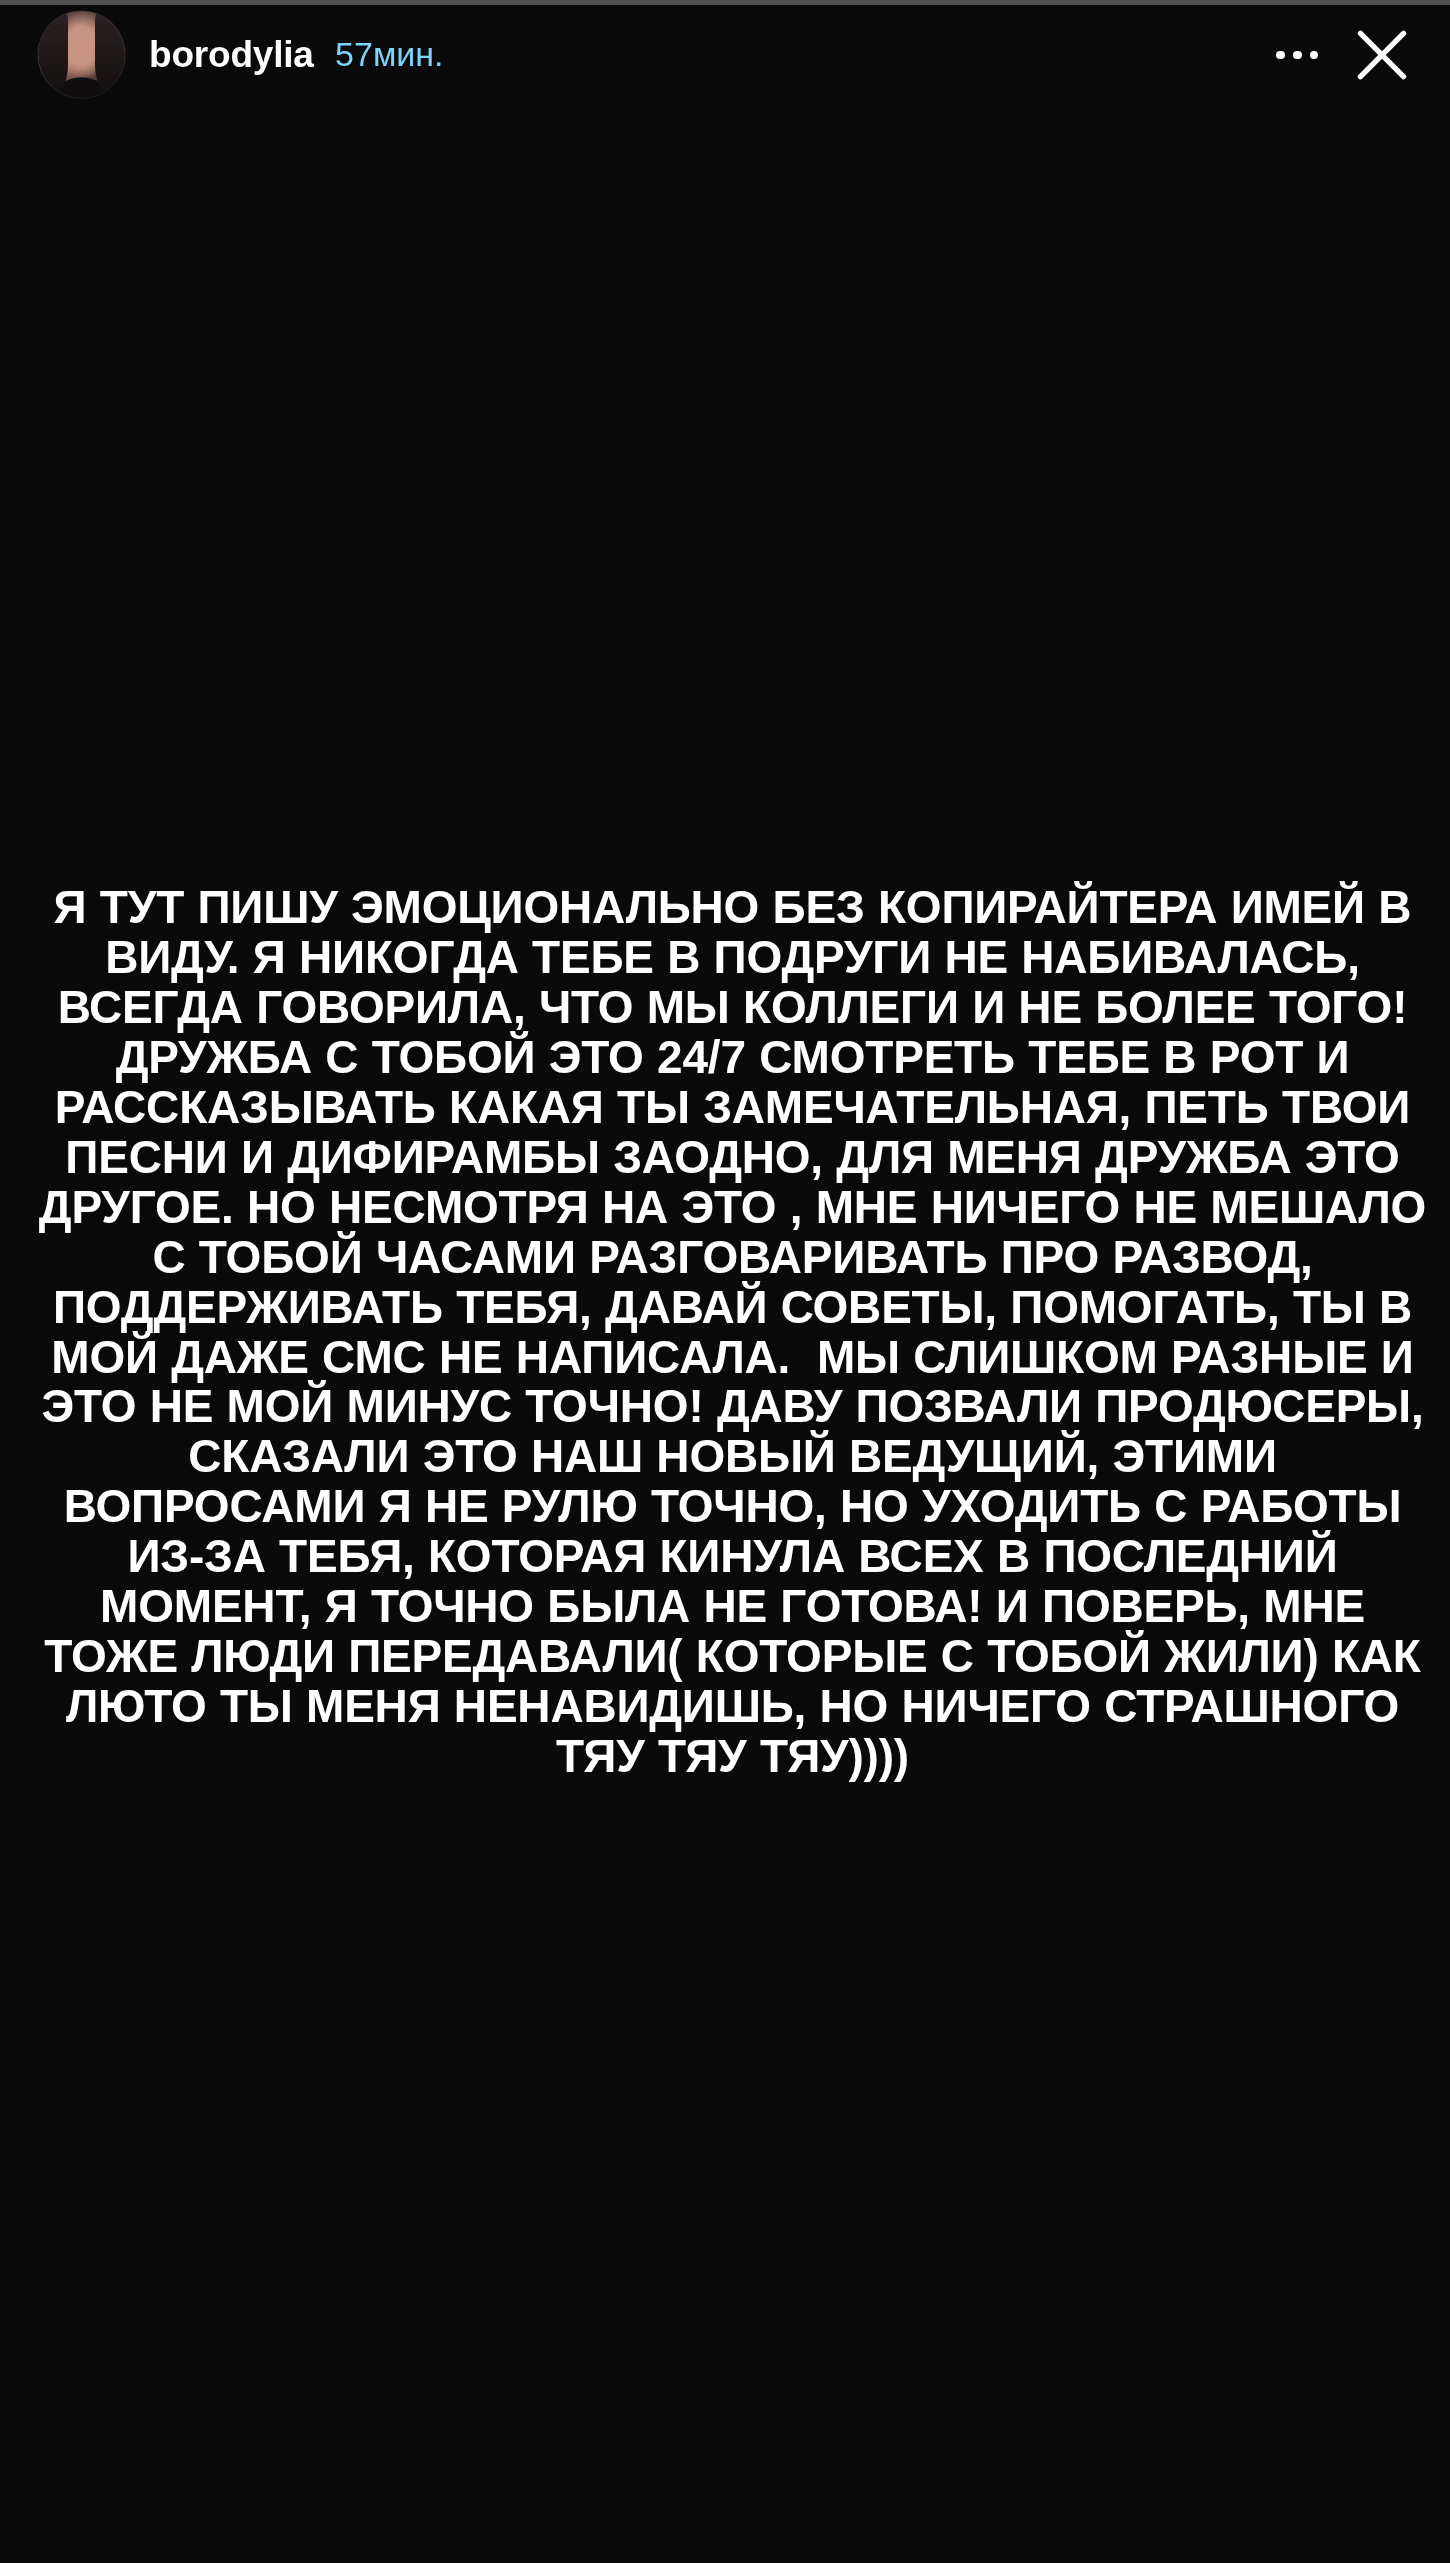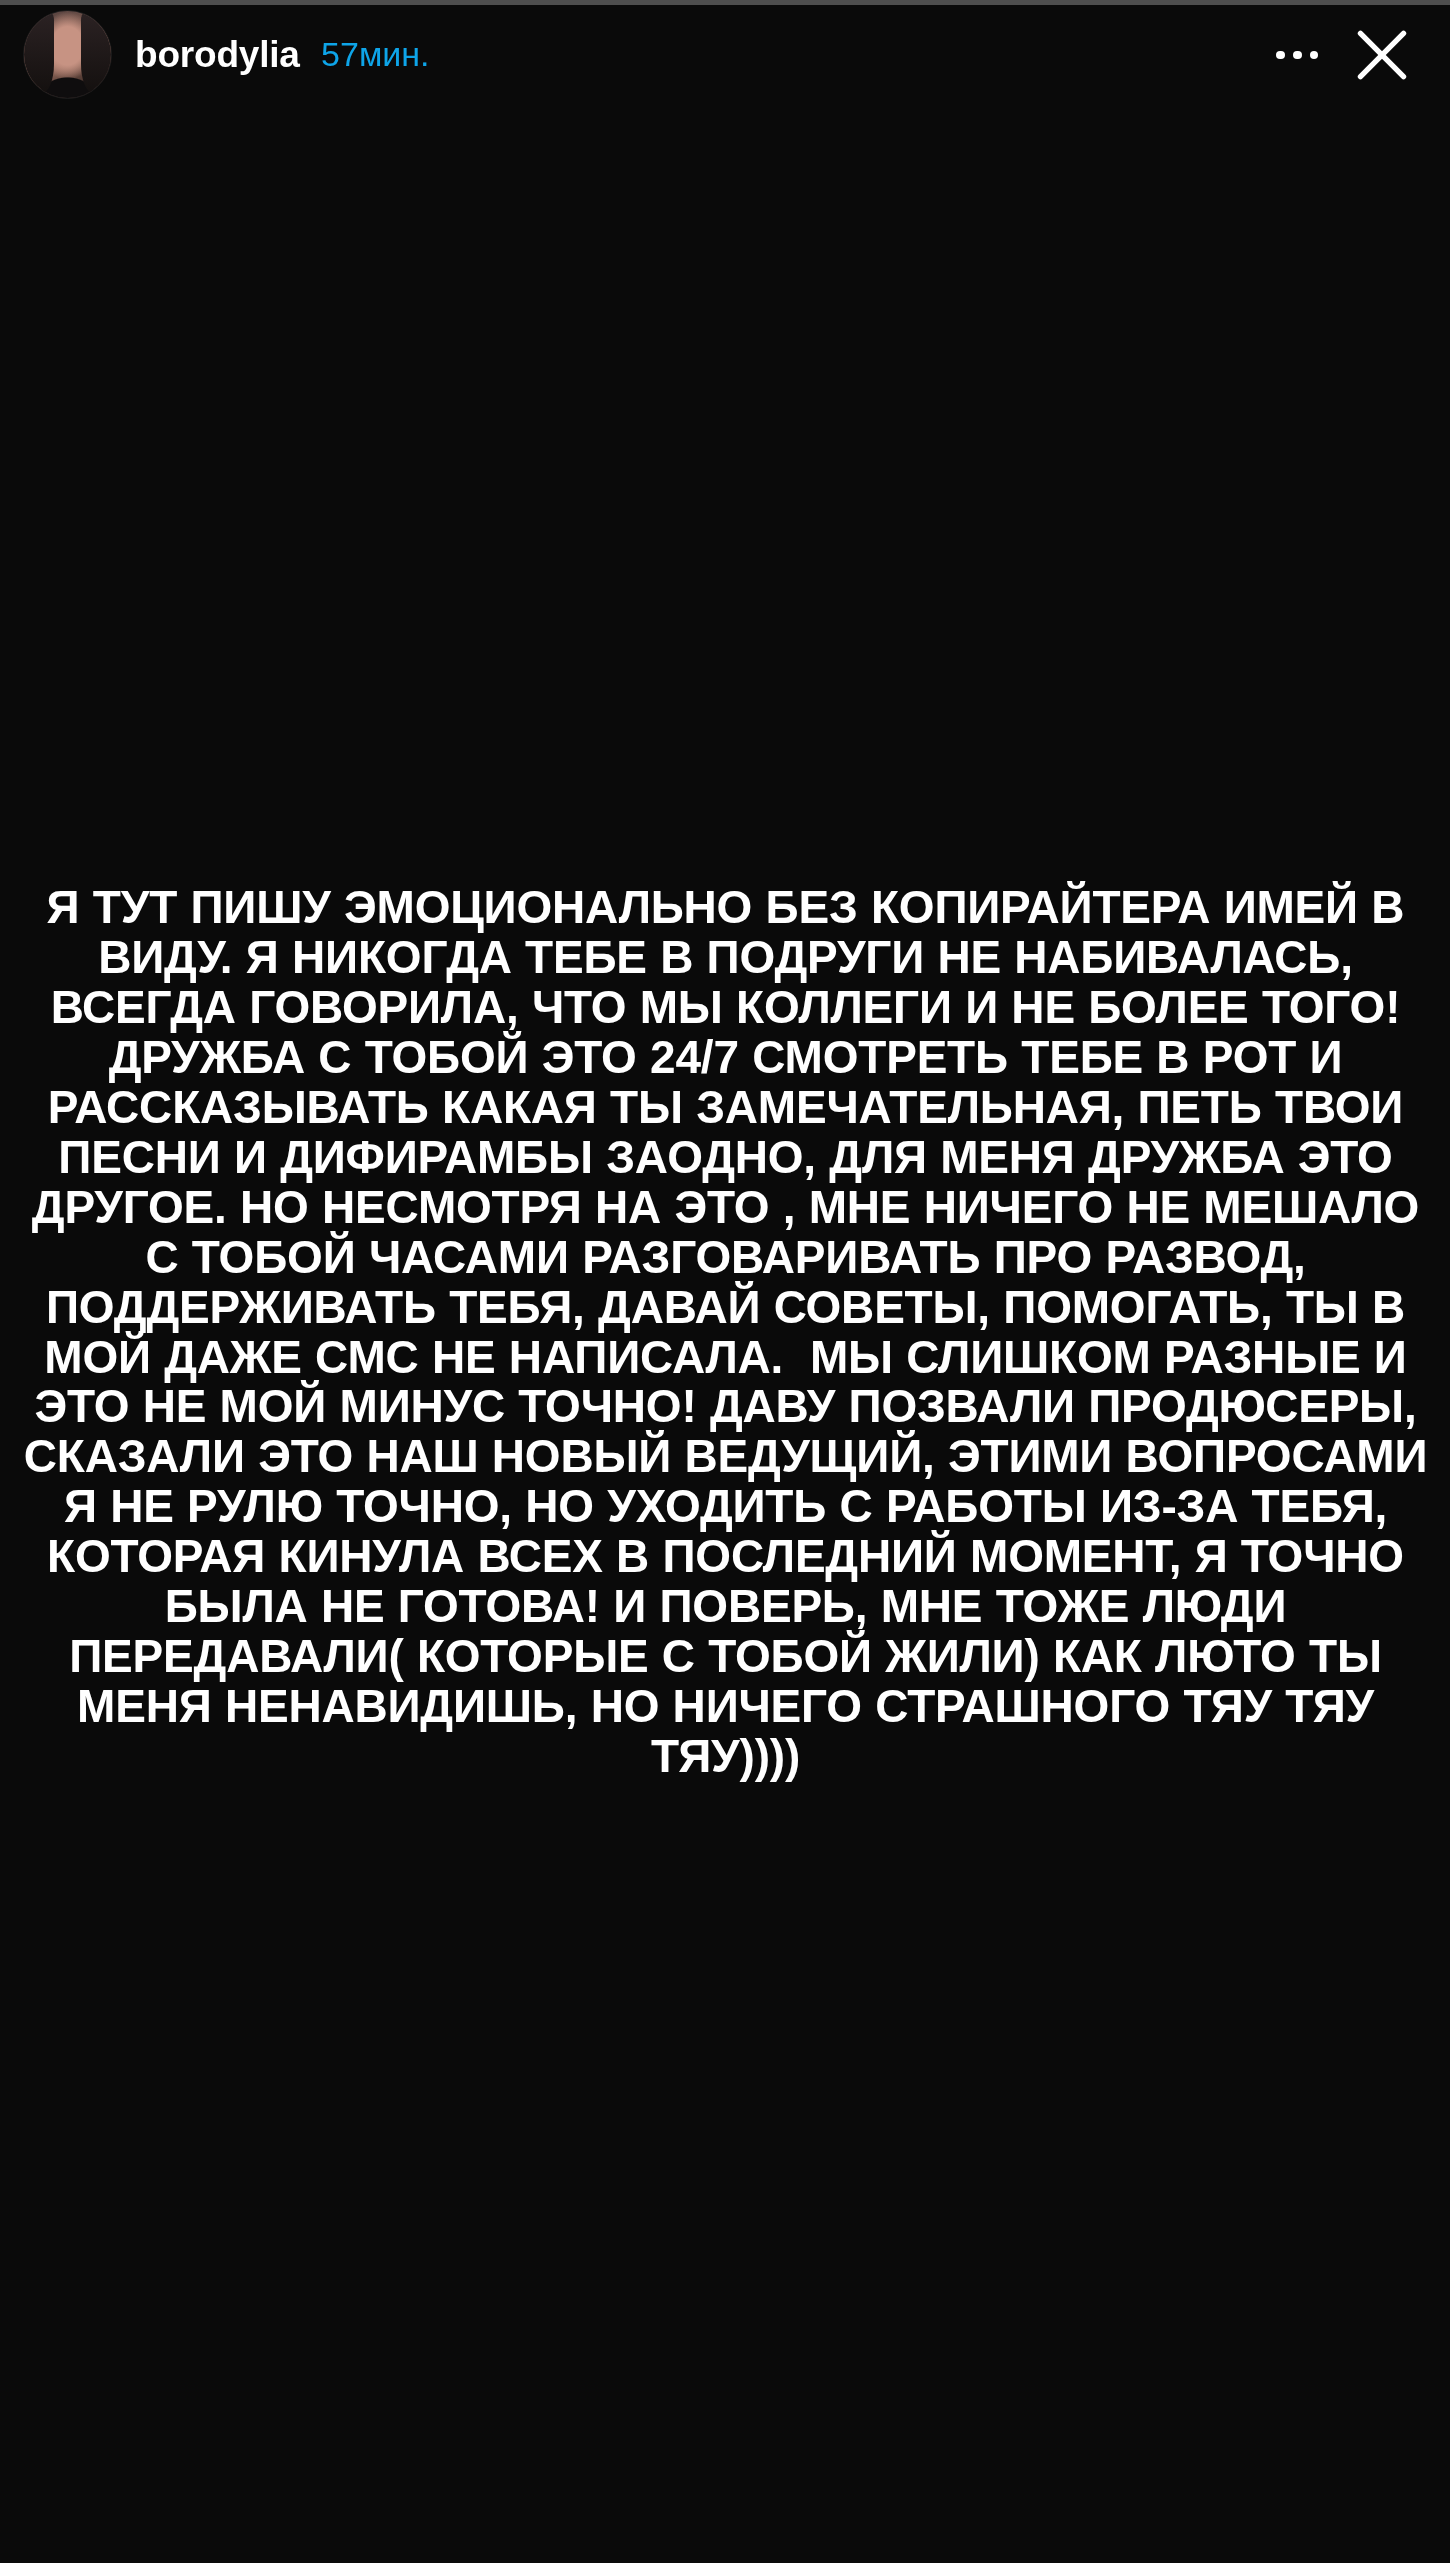--- a/index.html
+++ b/index.html
@@ -17,20 +17,21 @@
     position: relative;
   }
 
   .story-viewer {
     position: relative;
     width: 1451px;
     height: 2563px;
     background: #0a0a0a;
     display: flex;
     flex-direction: column;
+    padding-left: 14px;
   }
 
   
   .progress-track {
     position: absolute;
     top: 0;
     left: 0;
     width: 100%;
     height: 4.6px;
     background: rgba(255,255,255,0.28);
@@ -85,21 +86,21 @@
     font-weight: 700;
     letter-spacing: -0.2px;
     color: #ffffff;
     white-space: nowrap;
   }
 
   .timestamp {
     margin-left: 21.4px;
     font-size: 34px;
     font-weight: 400;
-    color: #0ea5e9;
+    color: #7dd3fc;
     white-space: nowrap;
   }
 
   .header-spacer { flex: 1 1 auto; }
 
   .more-button {
     width: 69px;
     height: 69px;
     display: flex;
     align-items: center;

